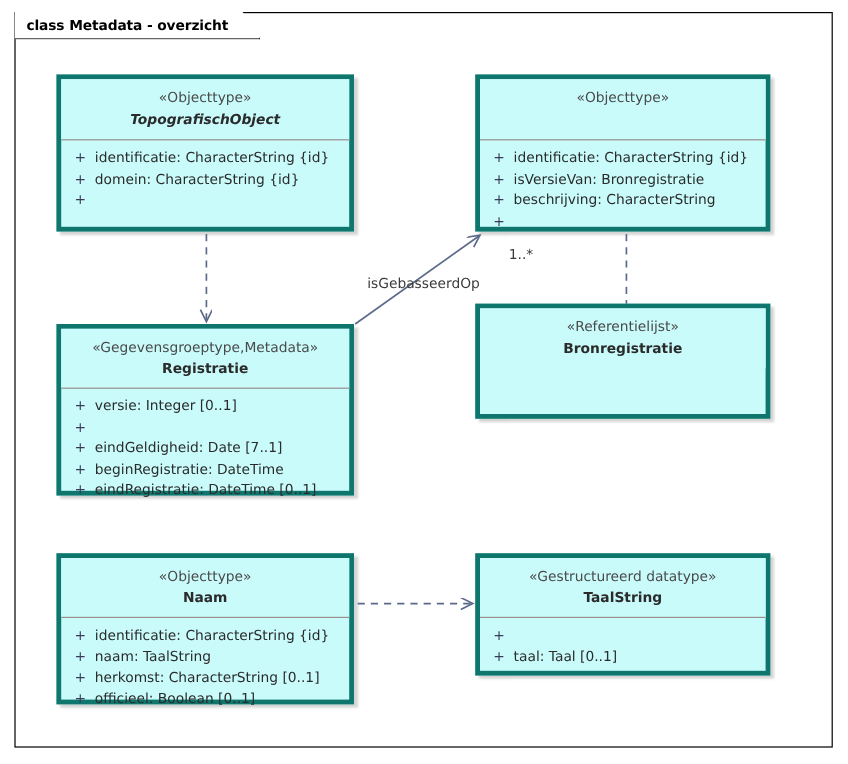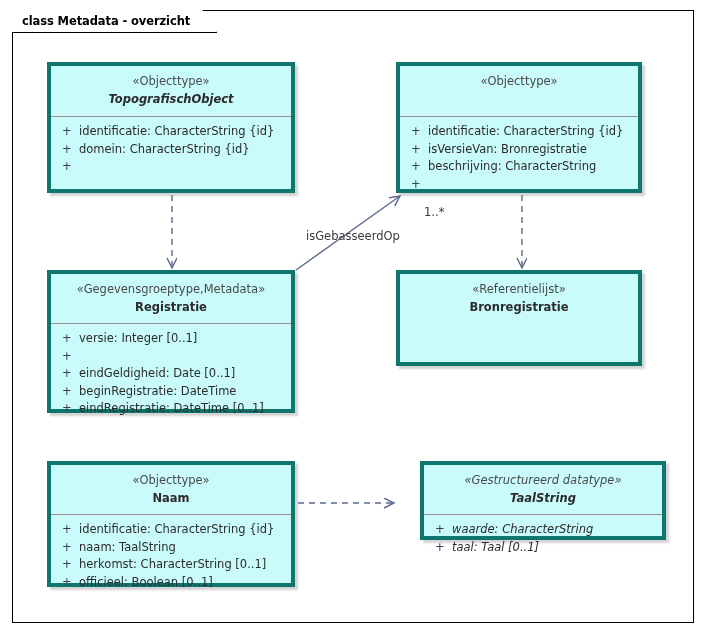--- a/index.html
+++ b/index.html
@@ -208,34 +208,34 @@
     <div class="uml-attrs">
       <div class="attr-row">
         <span class="attr-vis">+</span>
         <span class="attr-text">versie: Integer [0..1]</span>
       </div>
       <div class="attr-row">
         <span class="attr-vis">+</span>
       </div>
       <div class="attr-row">
         <span class="attr-vis">+</span>
-        <span class="attr-text">eindGeldigheid: Date [0..1]</span>
+        <span class="attr-text">eindGeldigheid: Date [7..1]</span>
       </div>
       <div class="attr-row">
         <span class="attr-vis">+</span>
         <span class="attr-text">beginRegistratie: DateTime</span>
       </div>
       <div class="attr-row">
         <span class="attr-vis">+</span>
         <span class="attr-text">eindRegistratie: DateTime [0..1]</span>
       </div>
     </div>
   </div>
 
-  <div class="uml-class" style="left:396px; top:270px; width:246px; height:96px;">
+  <div class="uml-class" style="left:396px; top:253px; width:246px; height:96px;">
     <div class="uml-header" style="height:50px;">
       <div class="stereotype">«Referentielijst»</div>
       <div class="classname">Bronregistratie</div>
     </div>
   </div>
 
   <div class="uml-class" style="left:47px; top:461px; width:248px; height:126px;">
     <div class="uml-header with-divider" style="height:50px;">
       <div class="stereotype">«Objecttype»</div>
       <div class="classname">Naam</div>
@@ -253,29 +253,28 @@
         <span class="attr-vis">+</span>
         <span class="attr-text">herkomst: CharacterString [0..1]</span>
       </div>
       <div class="attr-row">
         <span class="attr-vis">+</span>
         <span class="attr-text">officieel: Boolean [0..1]</span>
       </div>
     </div>
   </div>
 
-  <div class="uml-class" style="left:420px; top:461px; width:246px; height:79px;font-style:italic;">
+  <div class="uml-class" style="left:396px; top:461px; width:246px; height:102px;">
     <div class="uml-header with-divider" style="height:50px;">
       <div class="stereotype">«Gestructureerd datatype»</div>
       <div class="classname">TaalString</div>
     </div>
     <div class="uml-attrs">
       <div class="attr-row">
         <span class="attr-vis">+</span>
-        <span class="attr-text">waarde: CharacterString</span>
       </div>
       <div class="attr-row">
         <span class="attr-vis">+</span>
         <span class="attr-text">taal: Taal [0..1]</span>
       </div>
     </div>
   </div>
 
 </div>
 

